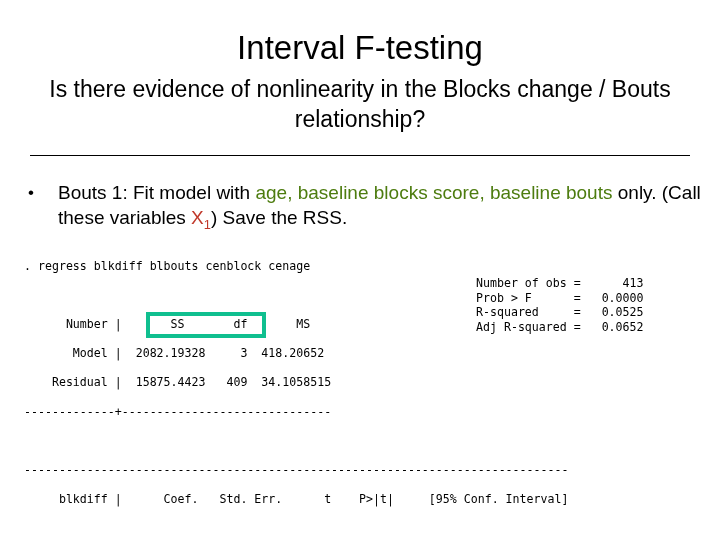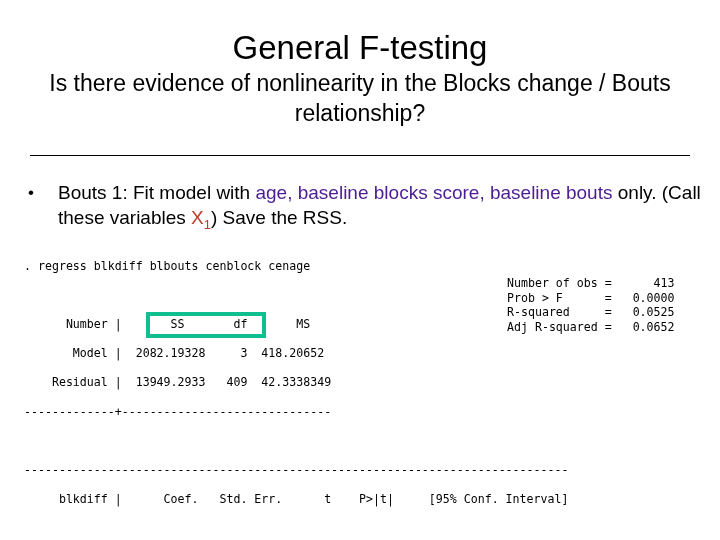--- a/index.html
+++ b/index.html
@@ -27,20 +27,21 @@
   #slide-title {
     font-size: 33px;
     line-height: 40px;
     font-weight: 400;
     letter-spacing: 0px;
   }
   #slide-subtitle {
     font-size: 23px;
     line-height: 30px;
     font-weight: 400;
+    margin-top: 6px;
     padding: 0 40px;
   }
   #title-rule {
     position: absolute;
     left: 30px;
     top: 155px;
     width: 660px;
     height: 0;
     border-top: 1.5px solid #000000;
   }
@@ -107,45 +108,45 @@
     border: 4px solid #0FBF8F;
     box-sizing: border-box;
     background: transparent;
     pointer-events: none;
   }
 </style>
 </head>
 <body>
 
 <div id="title-area">
-  <div id="slide-title">General F-testing</div>
+  <div id="slide-title">Interval F-testing</div>
   <div id="slide-subtitle">Is there evidence of nonlinearity in the Blocks change / Bouts relationship?</div>
 </div>
 <div id="title-rule"></div>
 
 <div id="bullet-block">
   <div id="bullet-row">
     <span class="bullet-glyph">•</span>
-    <span class="bullet-text"><span>Bouts 1:  Fit model with </span><span class="hl" style="color: #4c1d95;">age, baseline blocks score, baseline bouts</span><span> only.  (Call these variables </span><span class="hl" style="color: rgb(192, 57, 43);">X</span><span class="hl sub" style="color: rgb(192, 57, 43);">1</span><span>)  Save the RSS.</span></span>
+    <span class="bullet-text"><span>Bouts 1:  Fit model with </span><span class="hl" style="color: #4d7c0f;">age, baseline blocks score, baseline bouts</span><span> only.  (Call these variables </span><span class="hl" style="color: rgb(192, 57, 43);">X</span><span class="hl sub" style="color: rgb(192, 57, 43);">1</span><span>)  Save the RSS.</span></span>
   </div>
 </div>
 
 <div id="stata-output">
 <div>. regress blkdiff blbouts cenblock cenage</div>
 <div class="blank"></div>
 <div>      Number |       SS       df       MS</div>
 <div class="anova-row">       Model |  2082.19328     3  418.20652</div>
-<div class="anova-row">    Residual |  13949.2933   409  42.3338349</div>
+<div class="anova-row">    Residual |  15875.4423   409  34.1058515</div>
 <div>-------------+------------------------------</div>
 <div class="blank"></div>
 <div>------------------------------------------------------------------------------</div>
 <div>     blkdiff |      Coef.   Std. Err.      t    P&gt;|t|     [95% Conf. Interval]</div>
 
 
 
 
 
 
 </div>
 
-<div id="model-stats" style="position:absolute; left:507px; top:276px; font-family:'DejaVu Sans Mono','Liberation Mono',monospace; font-size:11.6px; line-height:14.6px; white-space:pre;"><div>Number of obs =      413</div><div>Prob &gt; F      =   0.0000</div><div>R-squared     =   0.0525</div><div>Adj R-squared =   0.0652</div></div>
+<div id="model-stats" style="position:absolute; left:476px; top:276px; font-family:'DejaVu Sans Mono','Liberation Mono',monospace; font-size:11.6px; line-height:14.6px; white-space:pre;"><div>Number of obs =      413</div><div>Prob &gt; F      =   0.0000</div><div>R-squared     =   0.0525</div><div>Adj R-squared =   0.0652</div></div>
 
 <div id="residual-highlight" style="border-color: rgb(15, 191, 143);"></div>
 
 </body></html>

